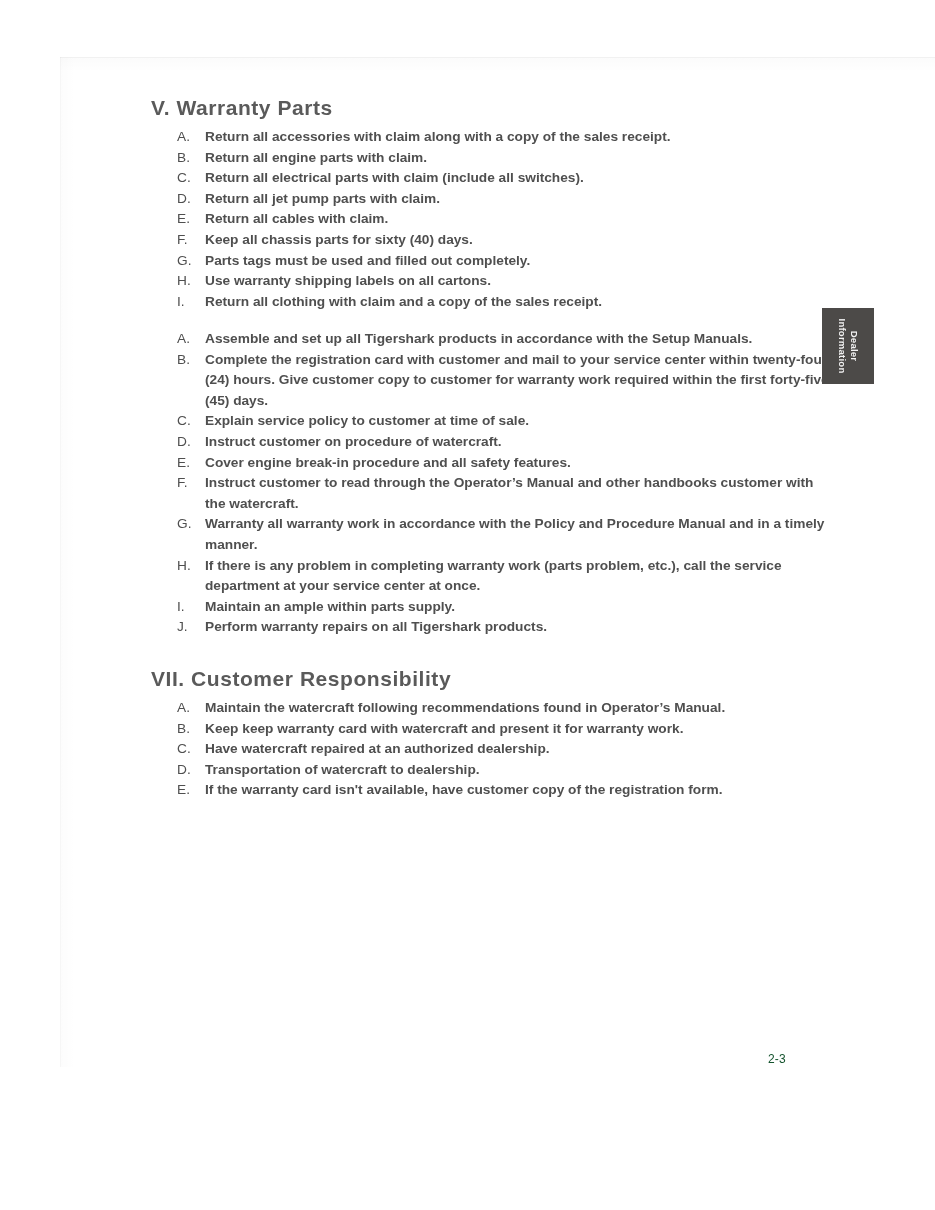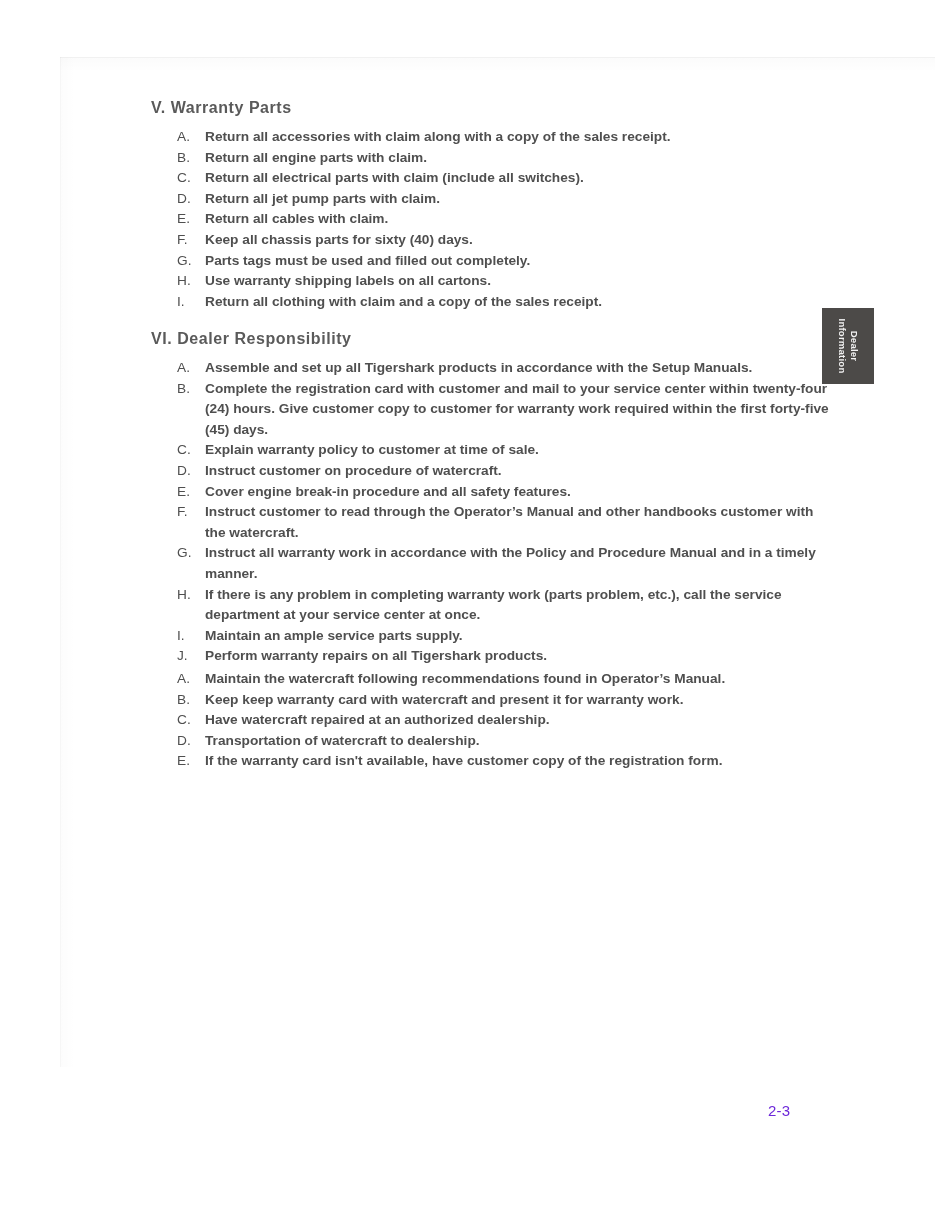--- a/index.html
+++ b/index.html
@@ -62,21 +62,21 @@
   .section {
     position: absolute;
     left: 151px;
     width: 650px;
   }
   #section-0 { top: 98px; }
   #section-1 { top: 329px; }
   #section-2 { top: 669px; }
 
   .section-heading {
-    font-size: 16px;
+    font-size: 21px;
     font-weight: bold;
     color: #5a5a5a;
     letter-spacing: 0.55px;
     margin: 0 0 9px 0;
     line-height: 20px;
     white-space: nowrap;
   }
 
   .item-list {
     margin: 0;
@@ -130,23 +130,23 @@
     font-size: 9.6px;
     font-weight: bold;
     line-height: 11.5px;
     letter-spacing: 0.2px;
   }
   .tab-line { display: block; }
 
   .page-number {
     position: absolute;
     left: 768px;
-    top: 1102px;
-    font-size: 15px;
-    color: #6d28d9;
+    top: 1052px;
+    font-size: 12px;
+    color: #14532d;
     letter-spacing: 0.2px;
   }
 </style>
 </head>
 <body>
 
 <div class="page">
 
   <div class="scan-edge-top"></div>
   <div class="scan-edge-top-fade"></div>
@@ -191,66 +191,66 @@
           <span class="item-text">Use warranty shipping labels on all cartons.</span>
         </li>
         <li class="list-item">
           <span class="item-letter">I.</span>
           <span class="item-text">Return all clothing with claim and a copy of the sales receipt.</span>
         </li>
       </ul>
     </section>
 
     <section class="section" id="section-1">
-      <h2 class="section-heading">VI. Dealer Responsibility</h2>
       <ul class="item-list">
         <li class="list-item">
           <span class="item-letter">A.</span>
           <span class="item-text">Assemble and set up all Tigershark products in accordance with the Setup Manuals.</span>
         </li>
         <li class="list-item multiline">
           <span class="item-letter">B.</span>
           <span class="item-text">Complete the registration card with customer and mail to your service center within twenty-four (24) hours. Give customer copy to customer for warranty work required within the first forty-five (45) days.</span>
         </li>
         <li class="list-item">
           <span class="item-letter">C.</span>
-          <span class="item-text">Explain warranty policy to customer at time of sale.</span>
+          <span class="item-text">Explain service policy to customer at time of sale.</span>
         </li>
         <li class="list-item">
           <span class="item-letter">D.</span>
           <span class="item-text">Instruct customer on procedure of watercraft.</span>
         </li>
         <li class="list-item">
           <span class="item-letter">E.</span>
           <span class="item-text">Cover engine break-in procedure and all safety features.</span>
         </li>
         <li class="list-item multiline">
           <span class="item-letter">F.</span>
           <span class="item-text">Instruct customer to read through the Operator’s Manual and other handbooks customer with the watercraft.</span>
         </li>
         <li class="list-item multiline">
           <span class="item-letter">G.</span>
-          <span class="item-text">Instruct all warranty work in accordance with the Policy and Procedure Manual and in a timely manner.</span>
+          <span class="item-text">Warranty all warranty work in accordance with the Policy and Procedure Manual and in a timely manner.</span>
         </li>
         <li class="list-item multiline">
           <span class="item-letter">H.</span>
           <span class="item-text">If there is any problem in completing warranty work (parts problem, etc.), call the service department at your service center at once.</span>
         </li>
         <li class="list-item">
           <span class="item-letter">I.</span>
-          <span class="item-text">Maintain an ample service parts supply.</span>
+          <span class="item-text">Maintain an ample within parts supply.</span>
         </li>
         <li class="list-item">
           <span class="item-letter">J.</span>
           <span class="item-text">Perform warranty repairs on all Tigershark products.</span>
         </li>
       </ul>
     </section>
 
     <section class="section" id="section-2">
+      <h2 class="section-heading">VII. Customer Responsibility</h2>
       <ul class="item-list">
         <li class="list-item">
           <span class="item-letter">A.</span>
           <span class="item-text">Maintain the watercraft following recommendations found in Operator’s Manual.</span>
         </li>
         <li class="list-item">
           <span class="item-letter">B.</span>
           <span class="item-text">Keep keep warranty card with watercraft and present it for warranty work.</span>
         </li>
         <li class="list-item">

